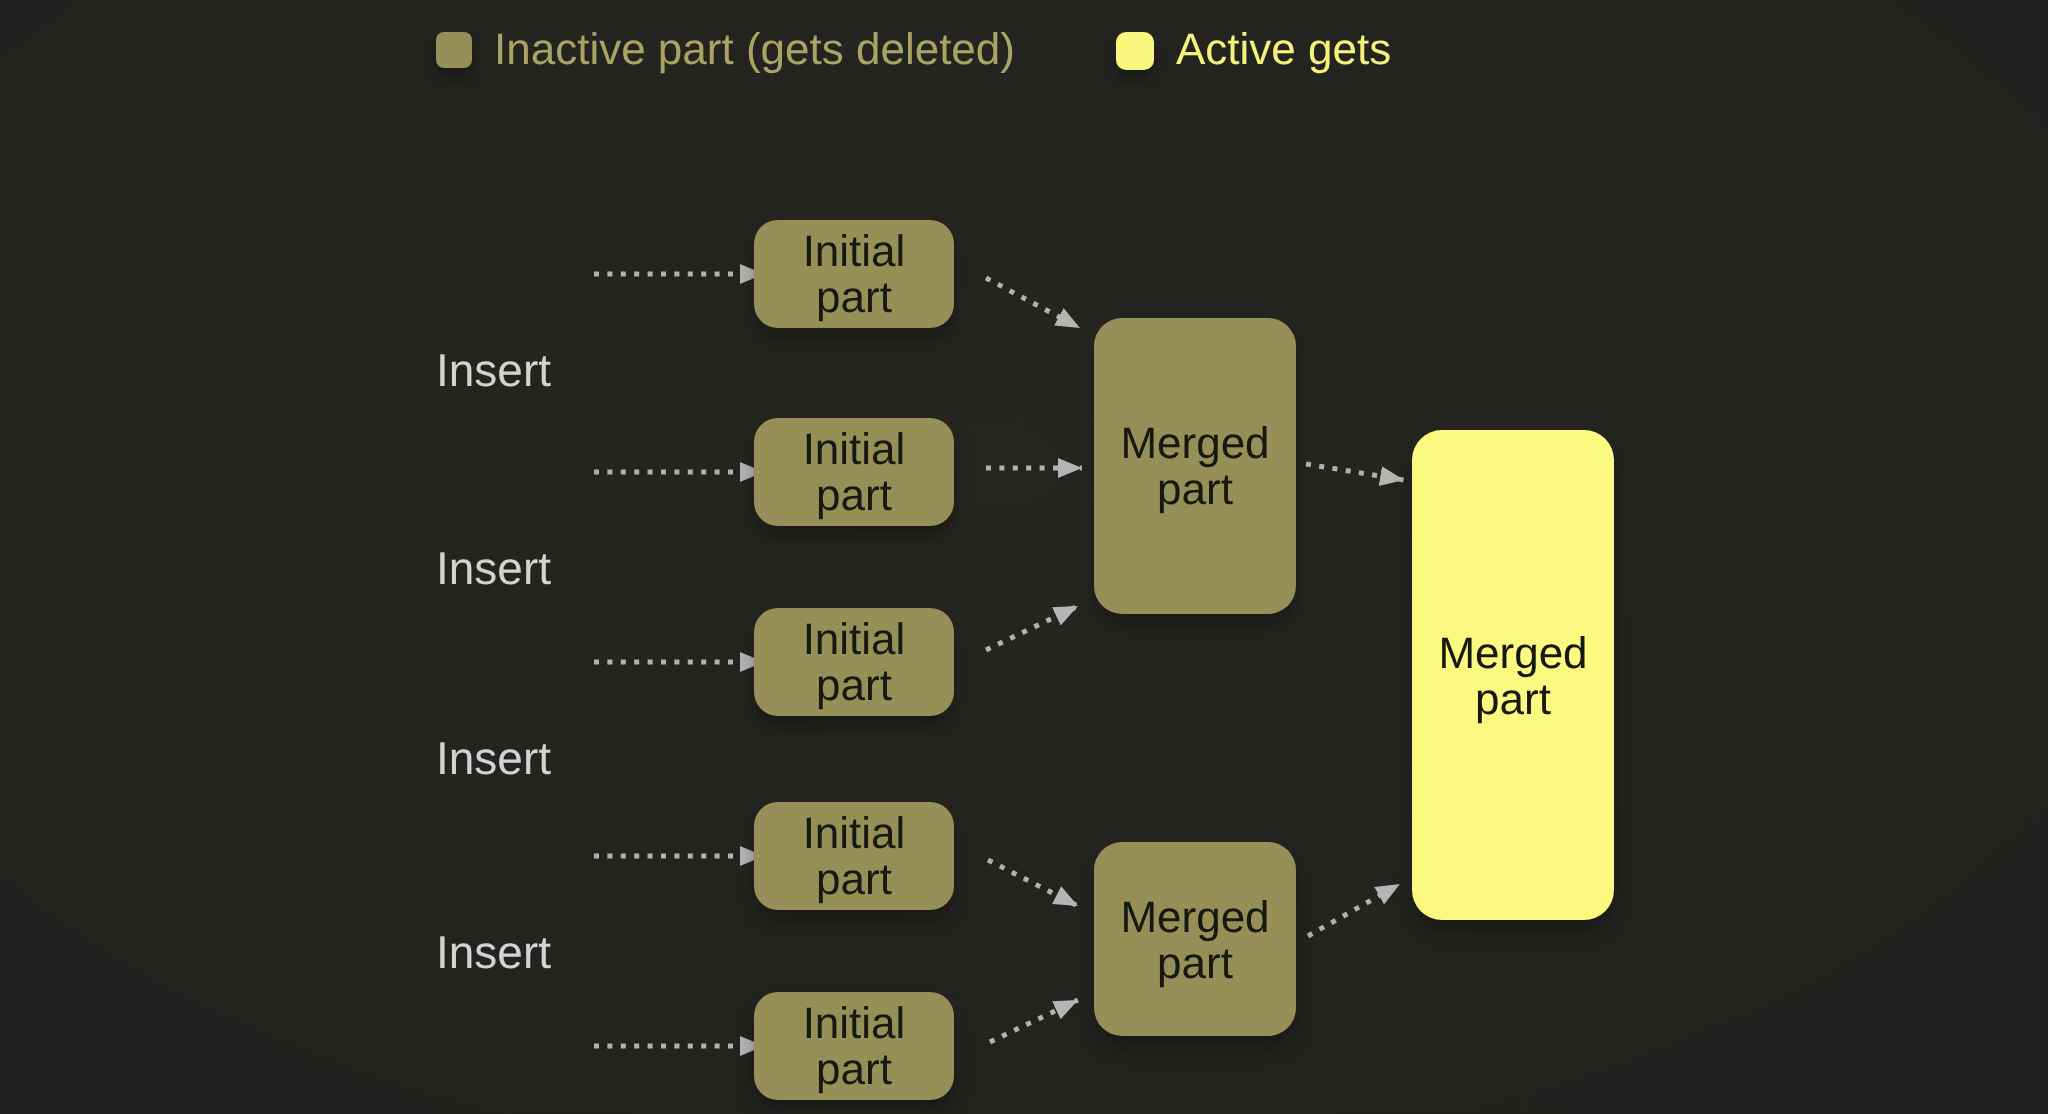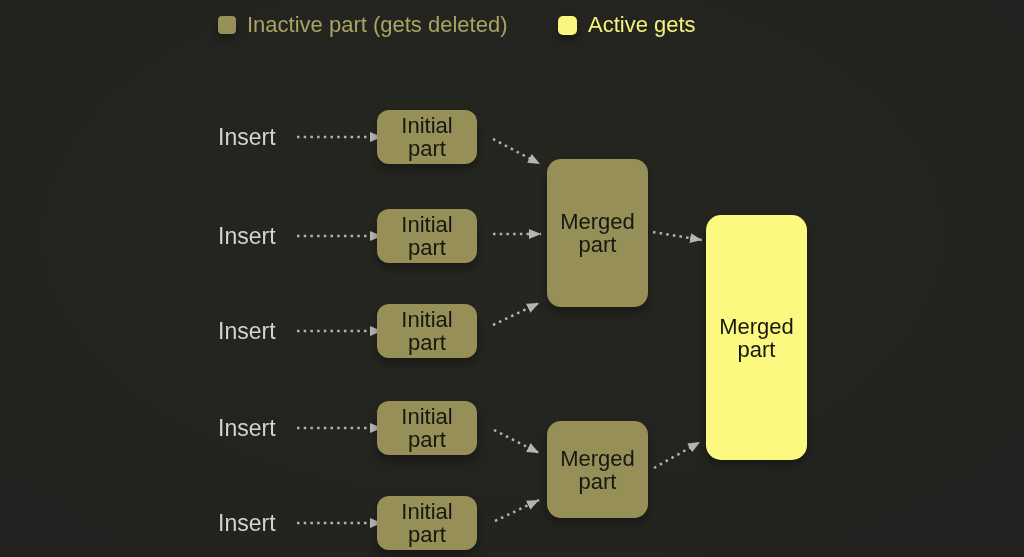--- a/index.html
+++ b/index.html
@@ -58,20 +58,21 @@
 
   .insert {
     position: absolute;
     left: 218px;
     width: 76px;
     height: 28px;
     line-height: 28px;
     font-size: 23px;
     color: #d3d3d3;
     white-space: nowrap;
+    margin-top: 48px;
   }
   .insert.row1 { top: 123px; }
   .insert.row2 { top: 222px; }
   .insert.row3 { top: 317px; }
   .insert.row4 { top: 414px; }
   .insert.row5 { top: 509px; }
 
   .box {
     position: absolute;
     display: flex;

